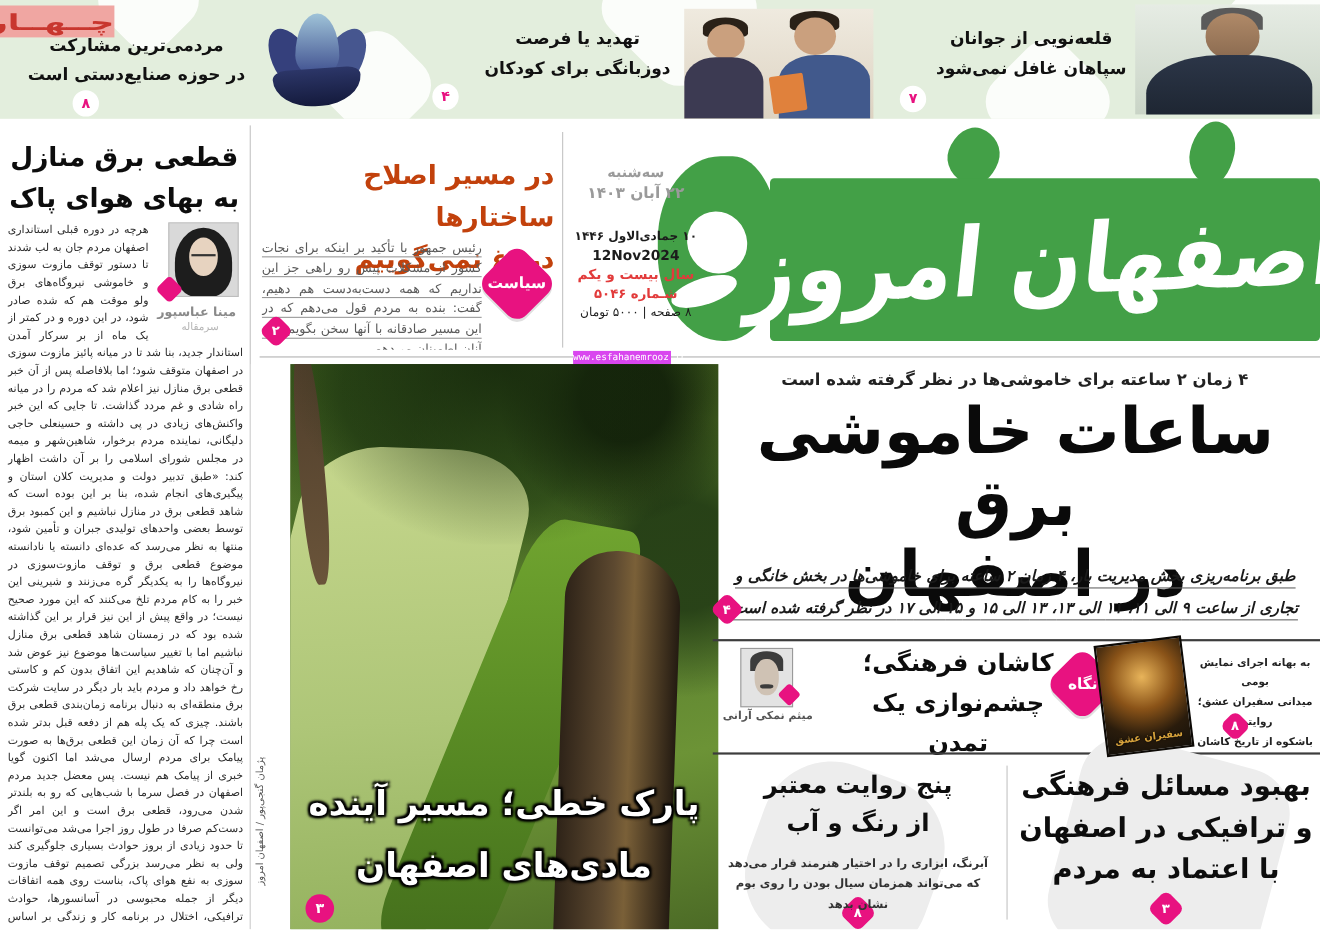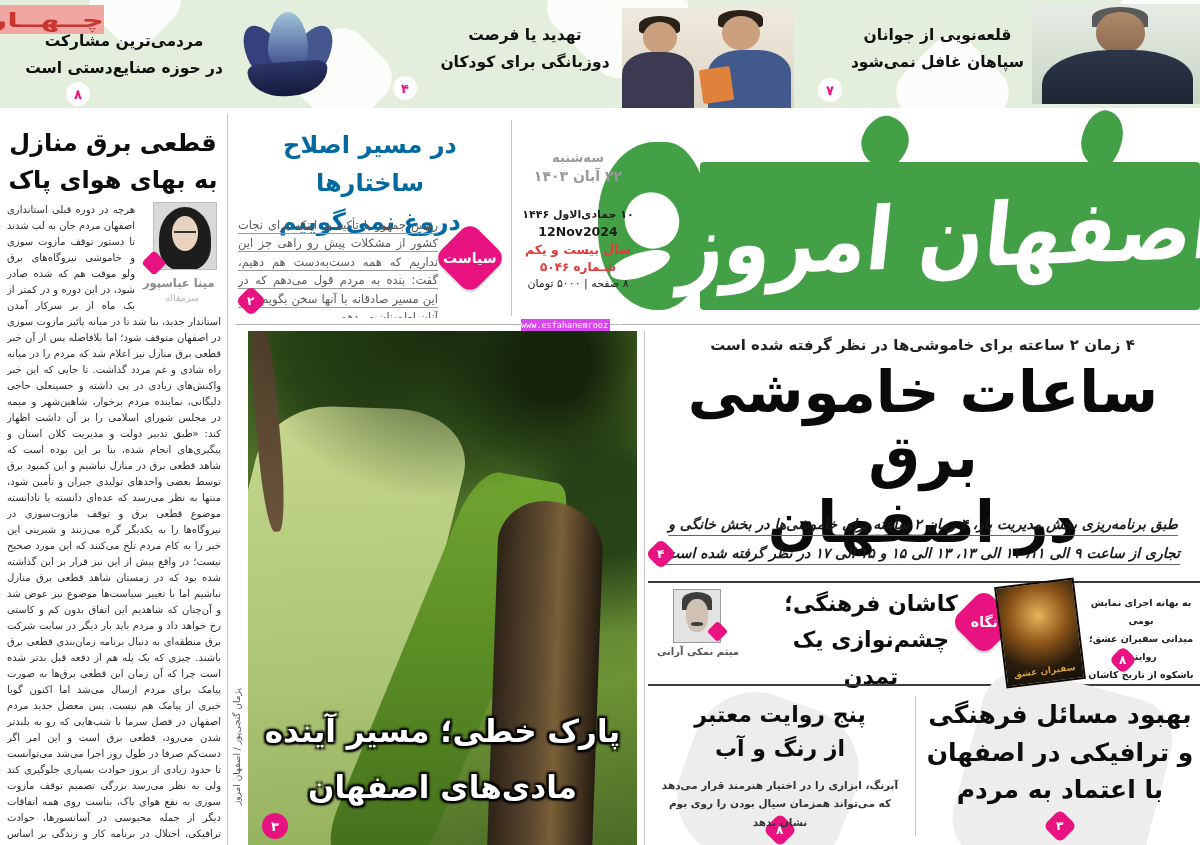--- a/index.html
+++ b/index.html
@@ -56,22 +56,22 @@
 
   .dateline{left:516px;top:150px;width:124px;text-align:center;}
   .dateline div{margin-bottom:3px;}
   .d-gray{color:#9a9a9a;font-size:13px;font-weight:bold;}
   .d-black{color:#1c1c1c;font-size:11px;font-weight:bold;}
   .d-red{color:#e23b3b;font-size:12.5px;font-weight:bold;}
   .website{left:521px;top:283px;width:89px;height:13px;background:#d946ef;color:#fff;
       font-size:8.5px;direction:ltr;text-align:center;line-height:13px;font-family:"DejaVu Sans Mono",monospace;margin-top:36px;}
 
   
-  .pol-headline{left:236px;top:126px;width:268px;color:#0369a1;font-weight:bold;font-size:24px;
-      line-height:1.6;text-align:center;}
+  .pol-headline{left:236px;top:140px;width:268px;color:#c2410c;font-weight:bold;font-size:24px;
+      line-height:1.6;}
   .pol-body{left:238px;top:216px;width:200px;height:102px;overflow:hidden;color:#5a5a5a;
       font-size:11.5px;line-height:1.6;text-align:justify;
       text-decoration:underline;text-decoration-color:#999;text-underline-offset:4px;}
   .tag-diamond{position:absolute;background:#e81280;border-radius:12px;transform:rotate(45deg);
       display:flex;align-items:center;justify-content:center;box-shadow:2px 2px 0 rgba(0,0,0,.12);}
   .tag-diamond span{transform:rotate(-45deg);color:#fff;font-weight:bold;font-size:14px;}
   .badge-diamond{position:absolute;width:22px;height:22px;background:#e81280;border-radius:6px;
       transform:rotate(45deg);display:flex;align-items:center;justify-content:center;}
   .badge-diamond span{transform:rotate(-45deg);color:#fff;font-weight:bold;font-size:12px;}
 
@@ -86,21 +86,21 @@
   .ed-glasses{position:absolute;left:33%;top:42%;width:34%;height:10%;border-top:2px solid #333;}
   .ed-mini-diamond{position:absolute;right:58px;top:52px;width:18px;height:18px;background:#e81280;border-radius:4px;transform:rotate(45deg);}
   .ed-name{position:absolute;right:0;top:74px;width:78px;text-align:left;font-size:11.5px;font-weight:bold;color:#8a8a8a;margin-left:48px;}
   .ed-role{position:absolute;right:0;top:90px;width:78px;text-align:center;font-size:9.5px;color:#b5b5b5;}
   .ed-body p{margin:0;font-size:10px;line-height:1.6;color:#2b2b2b;text-align:justify;}
 
   
   .credit-strip{left:228px;top:331px;width:20px;height:514px;background:#fff;}
   .credit-strip span{position:absolute;left:4px;bottom:40px;writing-mode:vertical-rl;
       transform:rotate(180deg);font-size:9px;color:#555;white-space:nowrap;}
-  .park{left:248px;top:331px;width:389px;height:514px;overflow:hidden;
+  .park{left:264px;top:331px;width:389px;height:514px;overflow:hidden;
       background:
         radial-gradient(circle at 78% 6%, rgba(18,32,10,.95) 0 7%, rgba(18,32,10,0) 20%),
         radial-gradient(circle at 55% 16%, rgba(52,84,28,.85) 0 9%, rgba(52,84,28,0) 22%),
         radial-gradient(circle at 28% 5%, rgba(40,68,22,.9) 0 11%, rgba(40,68,22,0) 26%),
         radial-gradient(circle at 8% 32%, rgba(78,112,42,.75) 0 12%, rgba(78,112,42,0) 28%),
         radial-gradient(circle at 92% 34%, rgba(32,56,20,.85) 0 10%, rgba(32,56,20,0) 26%),
         linear-gradient(168deg,#3f5c1d 0%,#4f7226 28%,#5d8230 52%,#6c9336 72%,#4c6b26 100%);}
   .canal{position:absolute;left:-9%;top:15%;width:54%;height:88%;
       background:linear-gradient(175deg,#c6d78d 0%,#aec678 55%,#93b15d 100%);
       transform:skew(-14deg,2deg);border-radius:30% 40% 0 0/12% 14% 0 0;}

